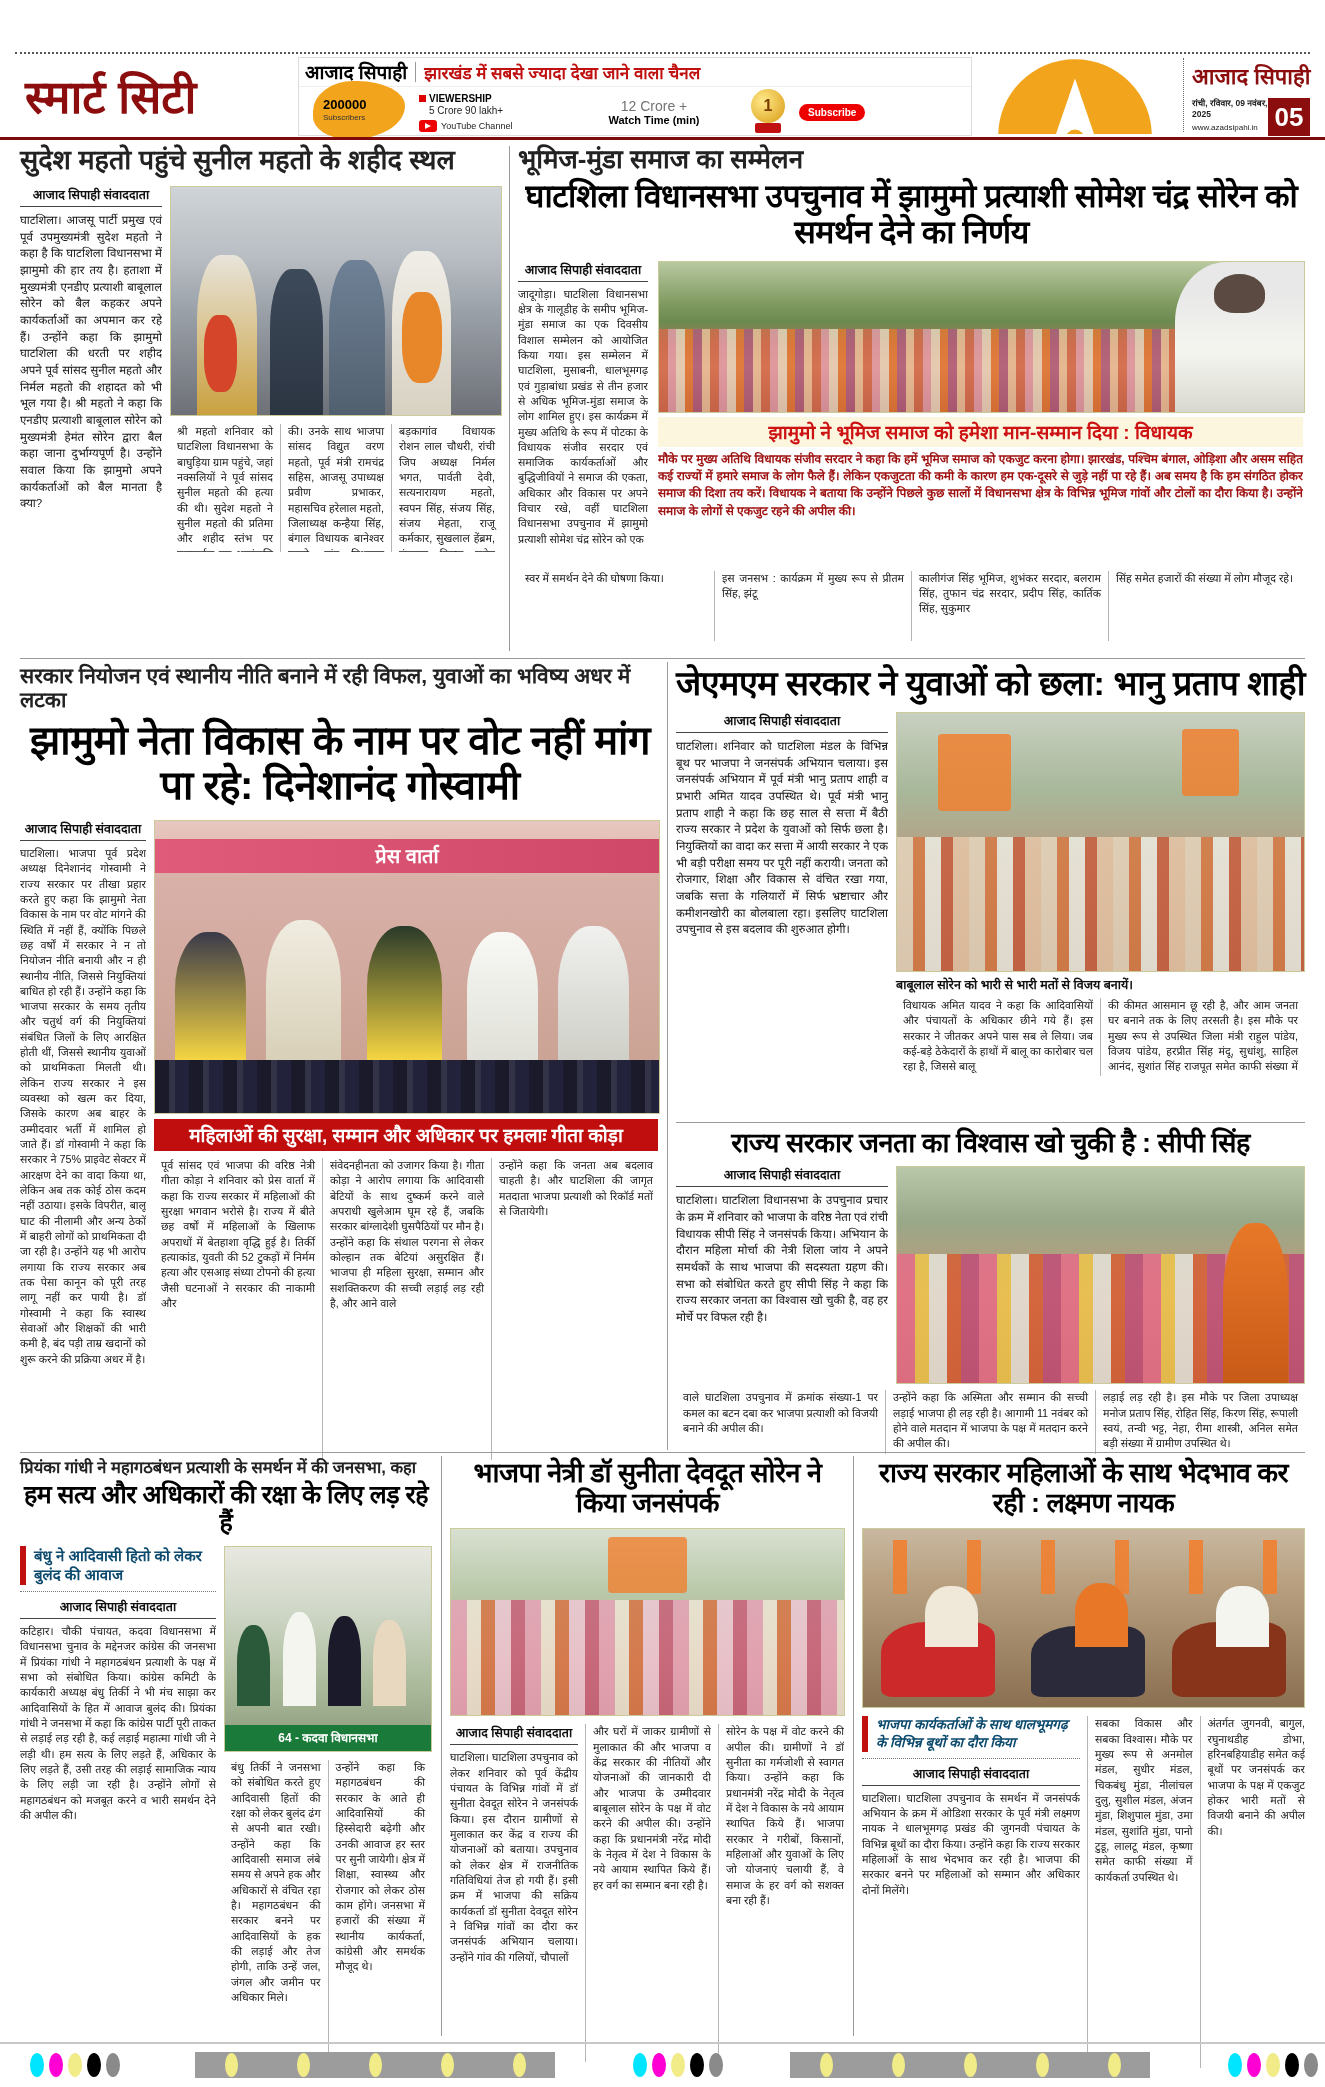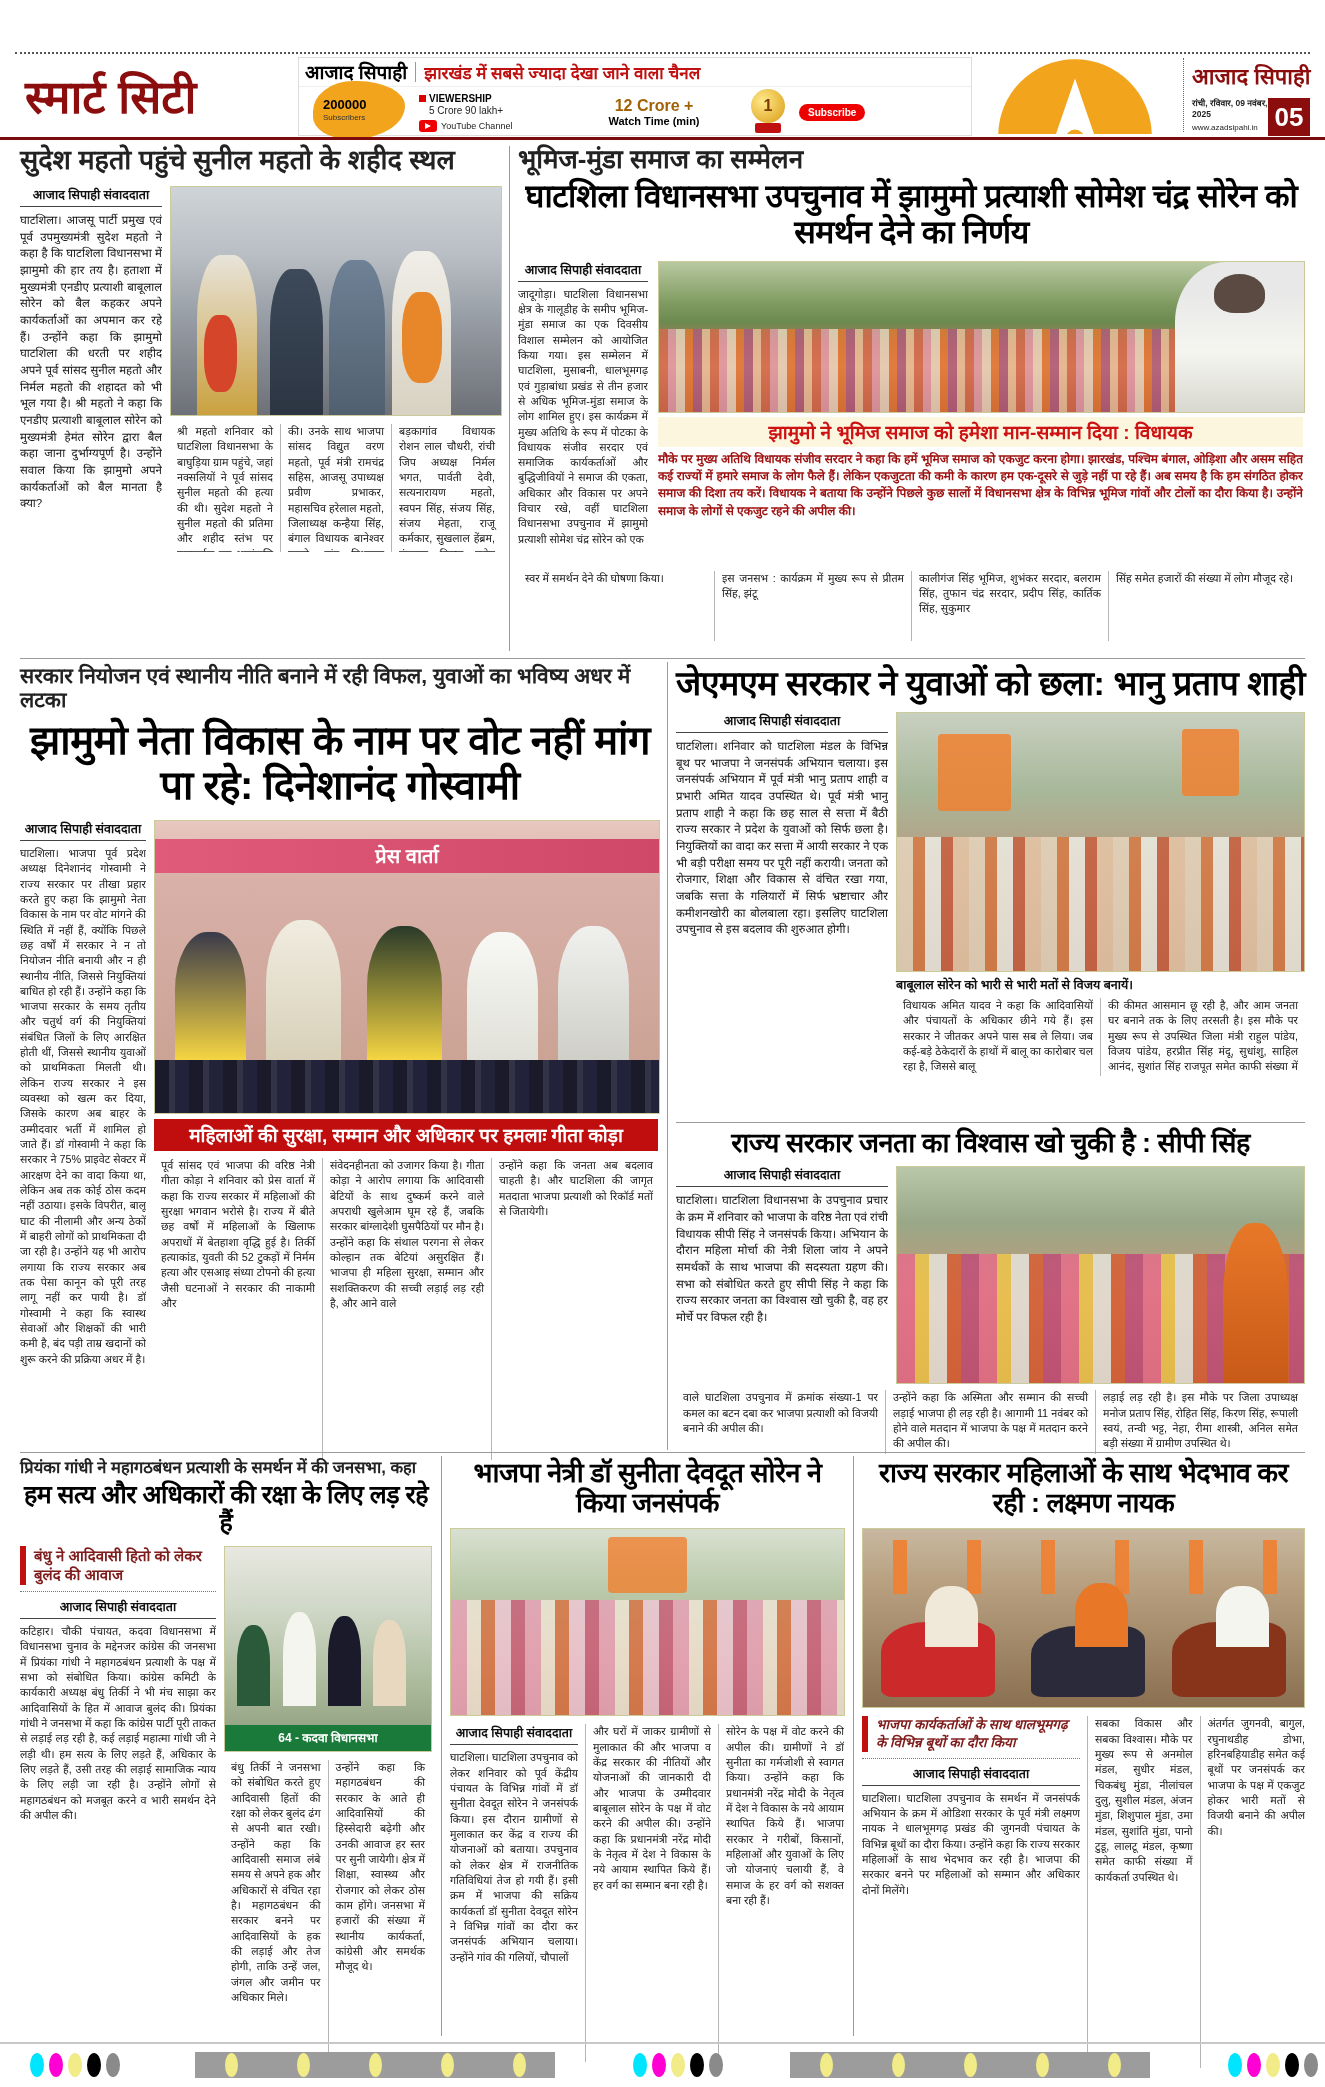--- a/index.html
+++ b/index.html
@@ -18,21 +18,21 @@
   .vrule{border-left:1px solid #9a9a9a;}
   .hrule{border-top:1px solid #9a9a9a;}
   .photo{position:relative;overflow:hidden;border:1px solid #caca9a;}
   .red-strip{background:#c00d0d;color:#fff;font-weight:900;text-align:center;
              display:flex;align-items:center;justify-content:center;}
   .caption-band{background:#fdf6df;color:#cc1212;font-weight:900;text-align:center;
                 display:flex;align-items:center;justify-content:center;}
   .caption-red{color:#9e1010;font-weight:700;}
   .side-box{border-bottom:1px dotted #777;padding-bottom:6px;margin-bottom:6px;display:flex;}
   .side-box .bar{width:6px;background:#c01010;margin-right:8px;flex:none;}
-  .side-box .txt{font-weight:800;font-size:15px;line-height:1.3;color:#7f1d1d;}
+  .side-box .txt{font-weight:800;font-size:15px;line-height:1.3;color:#0c4a6e;}
   .dot{width:14px;height:24px;border-radius:50%;margin-right:5px;flex:none;}
   .regbar{height:26px;background:#9c9c9c;display:flex;align-items:center;justify-content:space-around;}
   .regbar .yd{width:13px;height:24px;border-radius:50%;background:#f1eb88;}
   .masthead-red{color:#8b0d0d;}
   .banner-strip{position:absolute;left:0;right:0;color:#fff;font-weight:800;text-align:center;}
 </style>
 </head>
 <body>
 
 <div class="page">
@@ -57,21 +57,21 @@
         <div style="font-weight:800;font-size:10px;color:#000;"><span style="display:inline-block;width:7px;height:7px;background:#d00;margin-right:3px;"></span><span>VIEWERSHIP</span></div>
         <div style="font-size:10px;color:#222;margin:1px 0 4px 10px;">5 Crore 90 lakh+</div>
         <div style="display:flex;align-items:center;">
           <span style="position:relative;display:inline-block;width:18px;height:12px;background:#e00;border-radius:3px;margin-right:4px;">
               <span style="position:absolute;left:6px;top:3px;border-left:6px solid #fff;border-top:3px solid transparent;border-bottom:3px solid transparent;"></span>
             </span>
           <span style="font-size:9px;color:#222;">YouTube Channel</span>
         </div>
       </div>
       <div style="width:170px;text-align:center;">
-        <div style="font-weight:700;font-size:16px;color:#a16207;">12 Crore +</div>
+        <div style="font-weight:400;font-size:14px;color:#737373;">12 Crore +</div>
         <div style="font-weight:800;font-size:11px;color:#000;">Watch Time (min)</div>
       </div>
       <div style="position:relative;width:60px;height:50px;">
         <div style="position:absolute;left:12px;top:2px;width:34px;height:34px;border-radius:50%;background:radial-gradient(circle at 35% 35%,#ffe98a,#d99a12);display:flex;align-items:center;justify-content:center;font-weight:900;font-size:16px;color:#7a3c00;">1</div>
         <div style="position:absolute;left:16px;top:36px;width:26px;height:10px;background:#c01010;border-radius:2px;"></div>
       </div>
       <div style="background:#e00;color:#fff;font-weight:800;font-size:10px;border-radius:10px;padding:3px 9px;">Subscribe</div>
     </div>
   </div>
 

